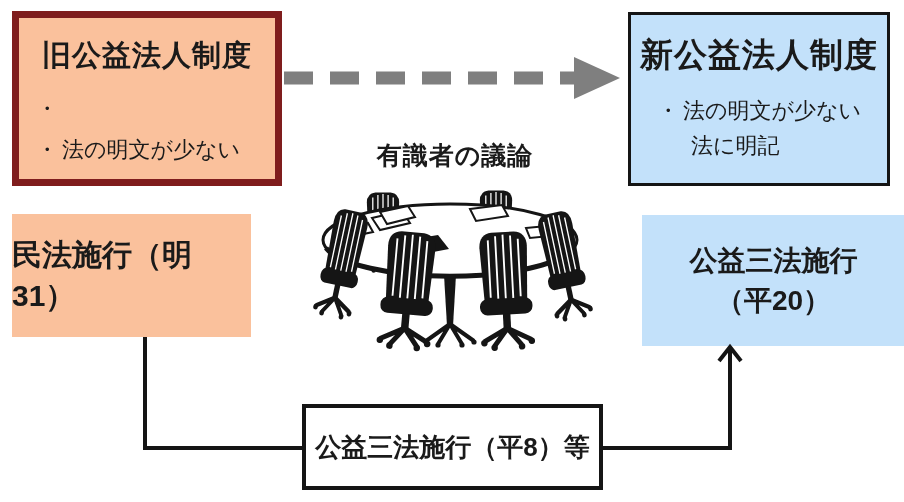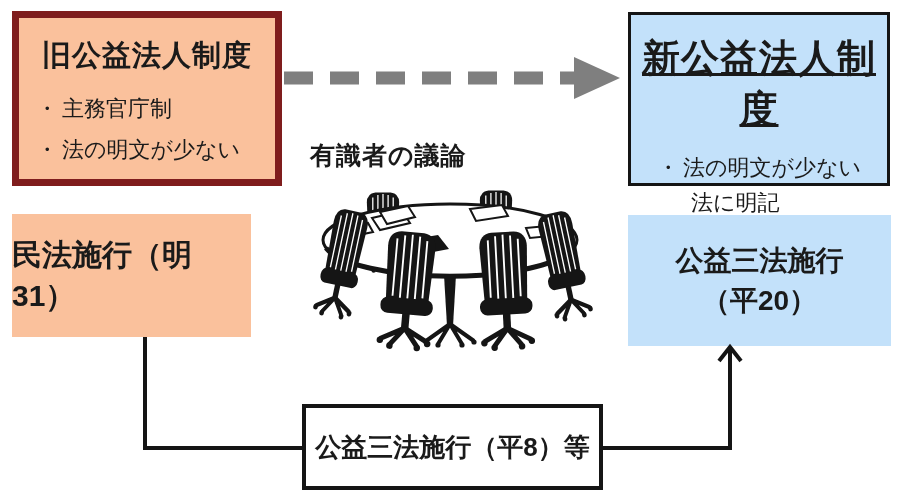--- a/index.html
+++ b/index.html
@@ -41,56 +41,56 @@
 
   
   .box-new {
     left: 628px; top: 12px; width: 262px; height: 174px;
     background: #C3E1FA;
     border: 3px solid #151515;
     padding: 18px 0 0 0;
   }
   .box-new .box-title {
     text-align: center;
-    font-size: 38px; font-weight: bold;
+    font-size: 33px; font-weight: bold;
     letter-spacing: 1px;
-    text-decoration: underline;
   }
   .box-new .bullet-list { padding-left: 26px; }
   .bullet-cont { margin-left: 34px; font-size: 22px; line-height: 1.35; font-weight: 500; }
 
   
   .box-minpo {
     left: 12px; top: 214px; width: 239px; height: 123px;
     background: #FAC19C;
     display: flex; align-items: center; justify-content: center;
     font-size: 30px; font-weight: bold;
   }
 
   
   .box-sanpo {
-    left: 628px; top: 215px; width: 263px; height: 131px;
+    left: 642px; top: 215px; width: 263px; height: 131px;
     background: #C3E1FA;
     display: flex; flex-direction: column; align-items: center; justify-content: center;
     font-size: 28px; font-weight: bold; line-height: 1.42;
   }
 
   
   .box-shidou {
     left: 302px; top: 404px; width: 301px; height: 86px;
     background: #ffffff;
     border: 4px solid #151515;
     display: flex; align-items: center; justify-content: center;
     font-size: 26px; font-weight: bold;
     z-index: 2;
   }
 
   .caption-center {
     position: absolute;
     left: 310px; top: 139px; width: 290px;
+    text-align: center;
     font-size: 25px; font-weight: bold;
     letter-spacing: 1px;
   }
 
   .illustration { position: absolute; left: 310px; top: 178px; }
   .dashed-arrow { position: absolute; left: 282px; top: 54px; }
   .connectors { position: absolute; left: 0; top: 0; z-index: 1; }
 </style>
 </head>
 <body>
@@ -106,21 +106,20 @@
   <svg class="dashed-arrow" width="340" height="48" viewBox="0 0 340 48">
     <line x1="2" y1="24" x2="294" y2="24" stroke="#7F7F7F" stroke-width="13" stroke-dasharray="29 17"></line>
     <polygon points="292,3 338,24 292,45" fill="#7F7F7F"></polygon>
   </svg>
 
   <div class="box box-old">
     <div class="box-title">旧公益法人制度</div>
     <div class="bullet-list">
       <div class="bullet-line">
         <span class="bullet-marker">・</span>
-        <span>主務官庁制</span>
       </div>
       <div class="bullet-line">
         <span class="bullet-marker">・</span>
         <span>法の明文が少ない</span>
       </div>
     </div>
   </div>
 
   <div class="box box-new">
     <div class="box-title">新公益法人制度</div>

